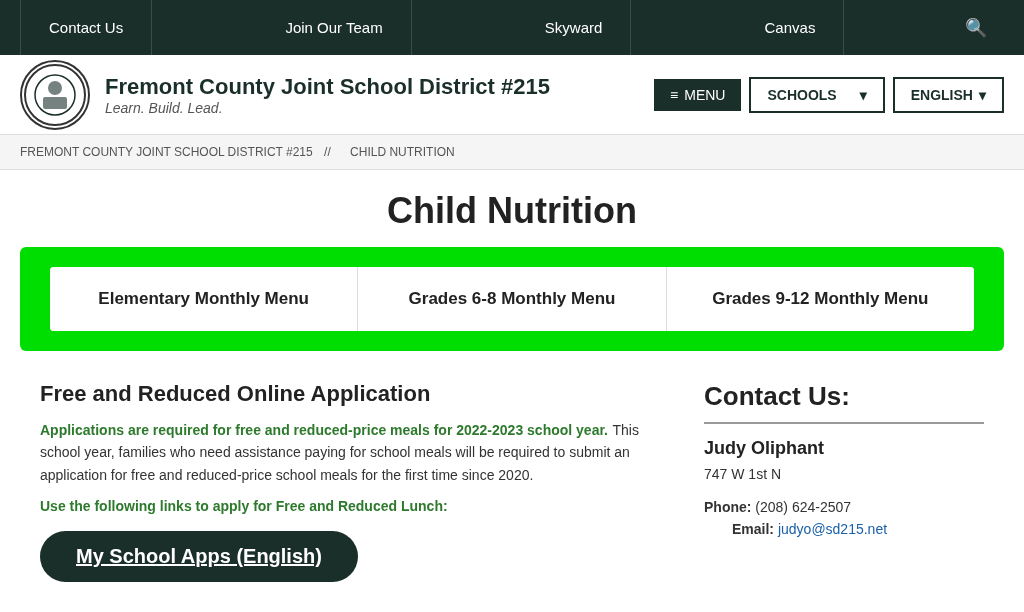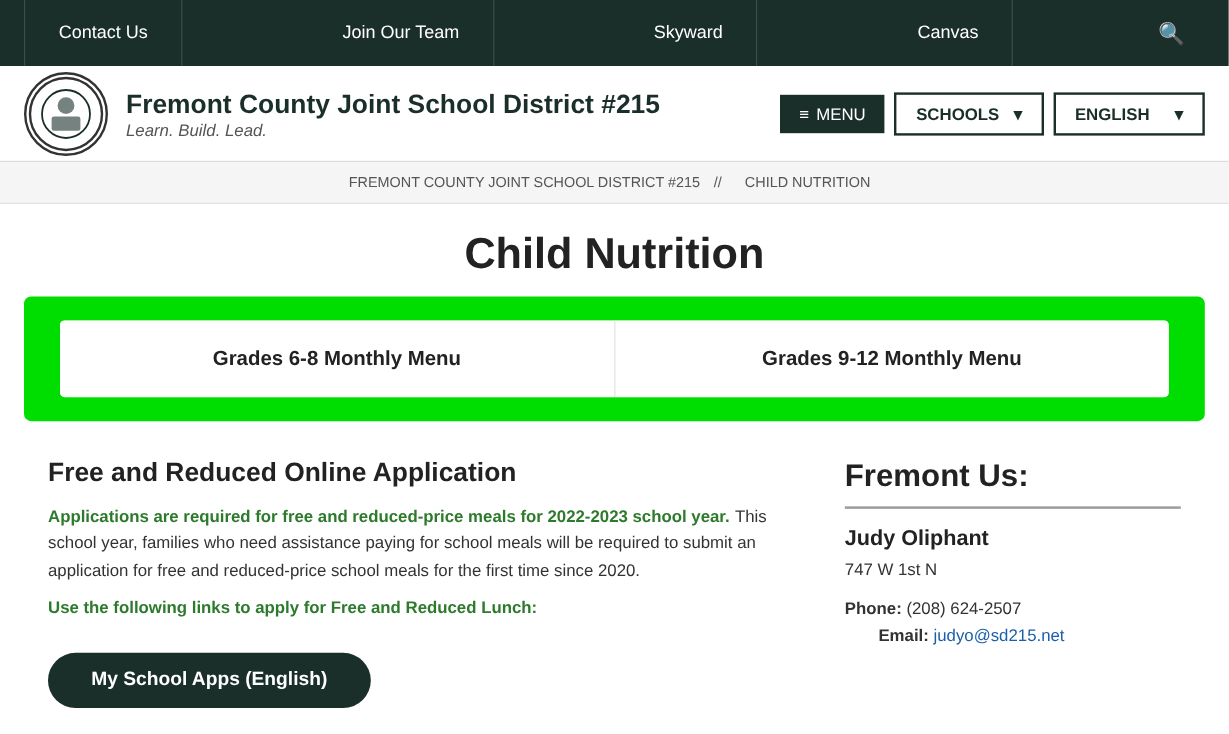--- a/index.html
+++ b/index.html
@@ -107,44 +107,43 @@
     }
     .schools-btn {
       background: #fff;
       color: #1a2e2a;
       border: 2px solid #1a2e2a;
       padding: 8px 16px;
       font-size: 14px;
       cursor: pointer;
       display: flex;
       align-items: center;
-      gap: 12px;
+      gap: 23px;
       font-weight: bold;
     }
     .english-btn {
       background: #fff;
       color: #1a2e2a;
       border: 2px solid #1a2e2a;
       padding: 8px 16px;
       font-size: 14px;
       cursor: pointer;
       display: flex;
       align-items: center;
-      gap: 21px;
+      gap: 6px;
       font-weight: bold;
     }
 
     
     .breadcrumb {
       background: #f5f5f5;
       padding: 10px 20px;
       font-size: 12px;
       color: #555;
       border-bottom: 1px solid #e0e0e0;
-      text-align: center;
     }
     .breadcrumb a { color: #555; text-decoration: none; }
     .breadcrumb span { margin: 0 8px; }
 
     
     .page-title-section {
       text-align: center;
       padding: 20px 0 15px 0;
     }
     .page-title {
@@ -213,25 +212,26 @@
       font-size: 14px;
       font-weight: bold;
       margin-top: 12px;
       display: block;
     }
     .app-btn {
       background: #1a2e2a;
       color: #fff;
       border: none;
       padding: 14px 36px;
-      font-size: 16px;
+      font-size: 20px;
       border-radius: 30px;
       cursor: pointer;
-      margin-top: 30px;
-      font-weight: bold;
+      margin-top: 17px;
+      font-weight: bold;
+      text-decoration: underline;
     }
 
     
     .right-col {
       width: 280px;
       flex-shrink: 0;
     }
     .contact-title {
       font-size: 26px;
       font-weight: bold;
@@ -316,38 +316,39 @@
   <span>//</span>
   <span>CHILD NUTRITION</span>
 </div>
 
 <div class="page-title-section">
   <h1 class="page-title">Child Nutrition</h1>
 </div>
 
 <div class="tab-container">
   <div class="tabs">
+    <button class="tab">Elementary Monthly Menu</button>
     <button class="tab">Grades 6-8 Monthly Menu</button>
     <button class="tab">Grades 9-12 Monthly Menu</button>
   </div>
 </div>
 
 <div class="content">
   <div class="left-col">
     <div class="section-title">Free and Reduced Online Application</div>
     <div>
       <span class="highlight-text">Applications are required for free and reduced-price meals for 2022-2023 school year.</span>
       <span class="normal-text"> This school year, families who need assistance paying for school meals will be required to submit an application for free and reduced-price school meals for the first time since 2020.</span>
     </div>
     <span class="green-link">Use the following links to apply for Free and Reduced Lunch:</span>
     <button class="app-btn">My School Apps (English)</button>
   </div>
 
   <div class="right-col">
-    <div class="contact-title">Fremont Us:</div>
+    <div class="contact-title">Contact Us:</div>
     <hr class="divider">
     <div class="contact-name">Judy Oliphant</div>
     <div class="contact-addr">
       <div>747 W 1st N</div>
     </div>
     <div class="contact-phone">
       <strong>Phone:</strong>
       <span>(208) 624-2507</span>
     </div>
     <div class="contact-email">

